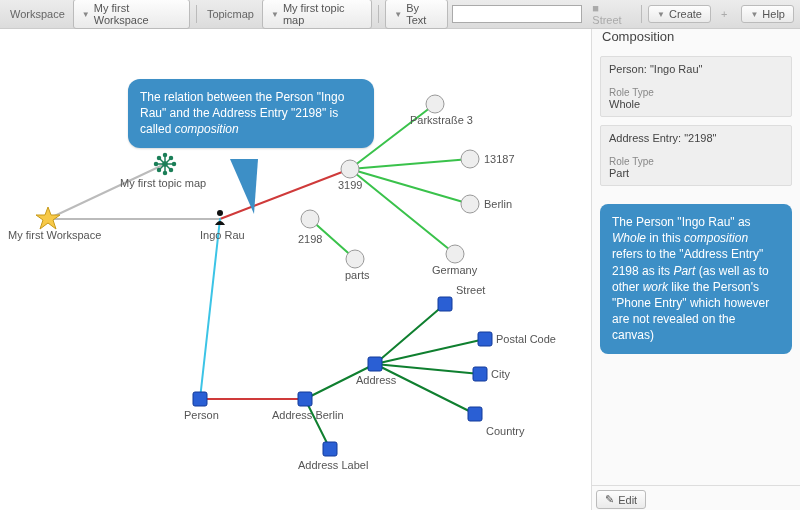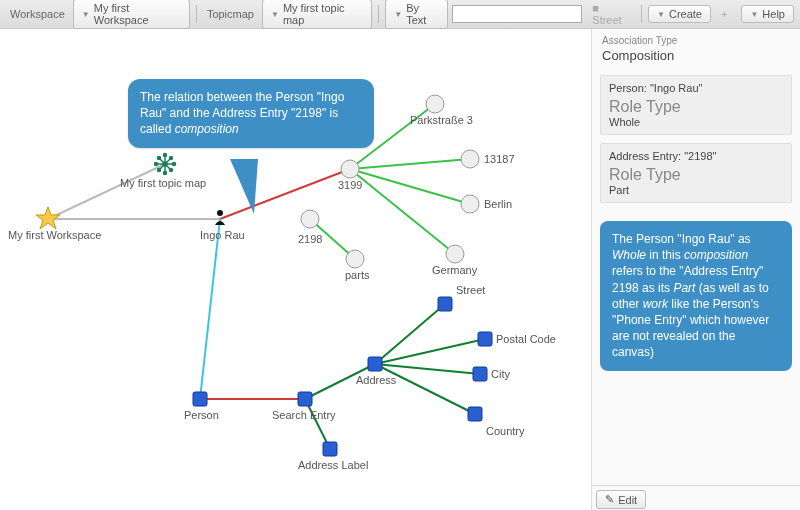--- a/index.html
+++ b/index.html
@@ -11,21 +11,21 @@
   .tb-disabled{color:#aaa;padding:0 6px}
   .tb-sep{width:1px;height:18px;background:#bbb;margin:0 2px}
   .main{display:flex;height:484px}
   .canvas{flex:1;position:relative;background:#fff}
   svg{position:absolute;left:0;top:0}
   .node-label{position:absolute;font-size:11px;color:#555;white-space:nowrap}
   .sidebar{width:208px;border-left:1px solid #ddd;background:#fafafa;display:flex;flex-direction:column}
   .side-sec{padding:6px 10px 2px;color:#888;font-size:10px}
   .side-title{padding:0 10px 8px;font-size:13px;color:#444}
   .panel{background:#efefef;border:1px solid #ddd;border-radius:2px;margin:4px 8px;padding:6px 8px}
-  .panel .fld-lbl{color:#888;font-size:16px;margin-top:4px}
+  .panel .fld-lbl{color:#888;font-size:10px;margin-top:12px}
   .panel .fld-val{color:#444;font-size:11px}
   .callout{position:absolute;background:#3d8fc6;color:#fff;border-radius:12px;padding:10px 12px;font-size:12px;line-height:1.35;max-width:230px;box-shadow:0 1px 2px rgba(0,0,0,.15)}
   .callout i{font-style:italic}
   .side-callout{margin:14px 8px;background:#3d8fc6;color:#fff;border-radius:8px;padding:10px 12px;font-size:12px;line-height:1.35}
   .editbar{border-top:1px solid #ddd;padding:4px;display:flex;justify-content:flex-start}
   
   .circ{fill:#eee;stroke:#999;stroke-width:1}
   .sq{fill:#2a5fd4;stroke:#133a99;stroke-width:1}
   .star{fill:#f7c948;stroke:#c79a1a}
   .pers{fill:#111}
@@ -150,36 +150,35 @@
     <div class="node-label" style="left:120px;top:148px">My first topic map</div>
     <div class="node-label" style="left:200px;top:200px">Ingo Rau</div>
     <div class="node-label" style="left:298px;top:204px">2198</div>
     <div class="node-label" style="left:338px;top:150px">3199</div>
     <div class="node-label" style="left:410px;top:85px">Parkstraße 3</div>
     <div class="node-label" style="left:484px;top:124px">13187</div>
     <div class="node-label" style="left:484px;top:169px">Berlin</div>
     <div class="node-label" style="left:432px;top:235px">Germany</div>
     <div class="node-label" style="left:345px;top:240px">parts</div>
     <div class="node-label" style="left:184px;top:380px">Person</div>
-    <div class="node-label" style="left:272px;top:380px">Search Entry</div>
+    <div class="node-label" style="left:272px;top:380px">Address Berlin</div>
     <div class="node-label" style="left:356px;top:345px">Address</div>
     <div class="node-label" style="left:298px;top:430px">Address Label</div>
     <div class="node-label" style="left:456px;top:255px">Street</div>
     <div class="node-label" style="left:496px;top:304px">Postal Code</div>
     <div class="node-label" style="left:491px;top:339px">City</div>
     <div class="node-label" style="left:486px;top:396px">Country</div>
 
     <div class="callout" style="left:128px;top:50px;width:222px" id="co1">The relation between the Person "Ingo Rau" and the Address Entry "2198" is called <i>composition</i></div>
     <svg style="position:absolute;left:230px;top:130px" width="40" height="60">
         <polygon class="tail" points="0,0 28,0 24,55"></polygon>
       </svg>
   </div>
 
   <div class="sidebar">
-    <div class="side-sec">Association Type</div>
     <div class="side-title">Composition</div>
 
     <div class="panel">
       <div class="fld-val">Person: "Ingo Rau"</div>
       <div class="fld-lbl">Role Type</div>
       <div class="fld-val">Whole</div>
     </div>
     <div class="panel">
       <div class="fld-val">Address Entry: "2198"</div>
       <div class="fld-lbl">Role Type</div>

